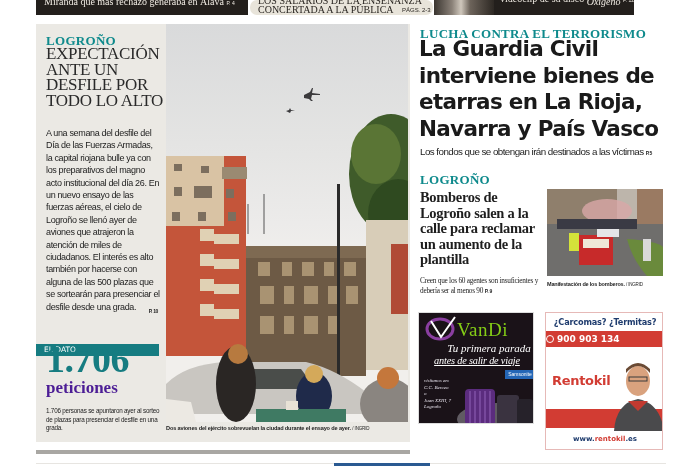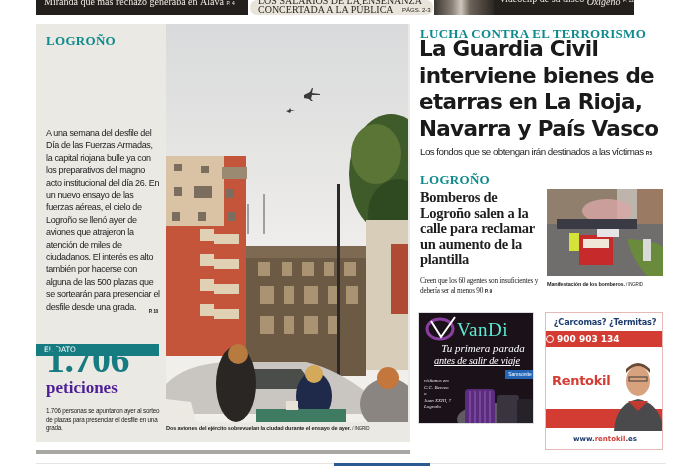--- a/index.html
+++ b/index.html
@@ -66,23 +66,23 @@
   .bomb-sub { position: absolute; left: 420px; top: 276px; width: 128px; font-family: "Liberation Serif", serif; font-size: 7.3px;
     line-height: 10px; color: #1d1d1d; letter-spacing: -0.25px; }
   .bomb-sub .pg { font-family: "Liberation Sans", sans-serif; font-size: 5px; font-weight: bold; }
   .bomb-photo { position: absolute; left: 547px; top: 189px; width: 116px; height: 87px; overflow: hidden; background: #b9b3ab; }
   .bomb-caption { position: absolute; left: 547px; top: 281px; font-family: "Liberation Sans", sans-serif; font-size: 5.5px;
     font-weight: bold; color: #1d1d1d; white-space: nowrap; letter-spacing: -0.2px; }
   .bomb-caption .credit { font-weight: normal; font-size: 4.5px; }
 
   
   .ad-vandi { position: absolute; left: 418px; top: 312px; width: 116px; height: 112px; background: #1a1218; overflow: hidden; border: 1px solid #ddd; }
-  .vandi-logo { position: absolute; left: 38px; top: 6px; font-family: "Liberation Serif", serif; color: #5eead4; font-size: 19px; letter-spacing: 0.5px; }
+  .vandi-logo { position: absolute; left: 38px; top: 6px; font-family: "Liberation Serif", serif; color: #84cc16; font-size: 19px; letter-spacing: 0.5px; }
   .vandi-mark { position: absolute; left: 6px; top: 2px; width: 34px; height: 26px; }
-  .vandi-tag1 { position: absolute; left: 6px; width: 116px; top: 29px; text-align: center; color: #fff; font-family: "Liberation Serif", serif;
+  .vandi-tag1 { position: absolute; left: 12px; width: 116px; top: 29px; text-align: center; color: #fff; font-family: "Liberation Serif", serif;
     font-style: italic; font-size: 11px; line-height: 12px; }
   .vandi-tag2 { position: absolute; left: 0; width: 116px; top: 42px; text-align: center; color: #fff; font-family: "Liberation Serif", serif;
     font-style: italic; font-size: 10.3px; line-height: 12px; letter-spacing: -0.2px; text-decoration: underline; }
   .samsonite { position: absolute; left: 86px; top: 57px; width: 30px; height: 9px; background: #2466b6; color: #fff; font-size: 5px;
     font-family: "Liberation Sans", sans-serif; line-height: 9px; text-align: center; }
   .vandi-addr { position: absolute; left: 5px; top: 65px; color: #e9e4ee; font-family: "Liberation Serif", serif; font-size: 5px; line-height: 6.5px; font-style: italic; }
   .ad-rentokil { position: absolute; left: 545px; top: 312px; width: 118px; height: 138px; background: #ffffff; border: 1px solid #e6b9b7; overflow: hidden; }
   .rk-q { position: absolute; left: 0; top: 4px; width: 118px; text-align: center; font-family: "DejaVu Sans", sans-serif; font-size: 8.2px;
     color: #1f3c6e; font-weight: bold; letter-spacing: -0.2px; }
   .rk-phone { position: absolute; left: 0; top: 18px; width: 118px; height: 16px; background: #d23c33; color: #fff; text-align: left;
@@ -113,20 +113,21 @@
     <span>
       <span>videoclip de su disco</span>
       <i>Oxígeno</i>
       <span class="pg-small">P. 12</span>
     </span>
   </div>
 </div>
 
 <div class="left-col">
   <div class="kicker">LOGROÑO</div>
+  <div class="left-title">EXPECTACIÓN ANTE UN DESFILE POR TODO LO ALTO</div>
   <div class="left-body">
     <span>A una semana del desfile del Día de las Fuerzas Armadas, la capital riojana bulle ya con los preparativos del magno acto institucional del día 26. En un nuevo ensayo de las fuerzas aéreas, el cielo de Logroño se llenó ayer de aviones que atrajeron la atención de miles de ciudadanos. El interés es alto también por hacerse con alguna de las 500 plazas que se sortearán para presenciar el desfile desde una grada.</span>
     <span class="pg">P. 10</span>
   </div>
   <div class="dato-bar">EL DATO</div>
   <div class="dato-num">1.706</div>
   <div class="dato-unit">peticiones</div>
   <div class="dato-text">1.706 personas se apuntaron ayer al sorteo de plazas para presenciar el desfile en una grada.</div>
 </div>
 

